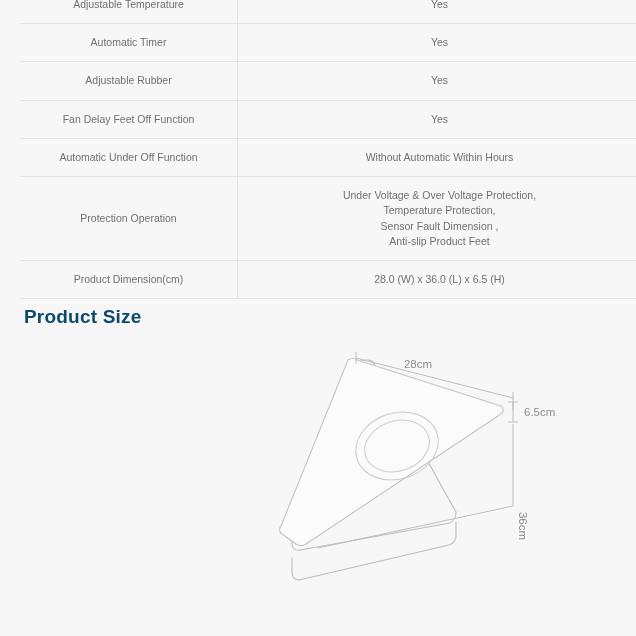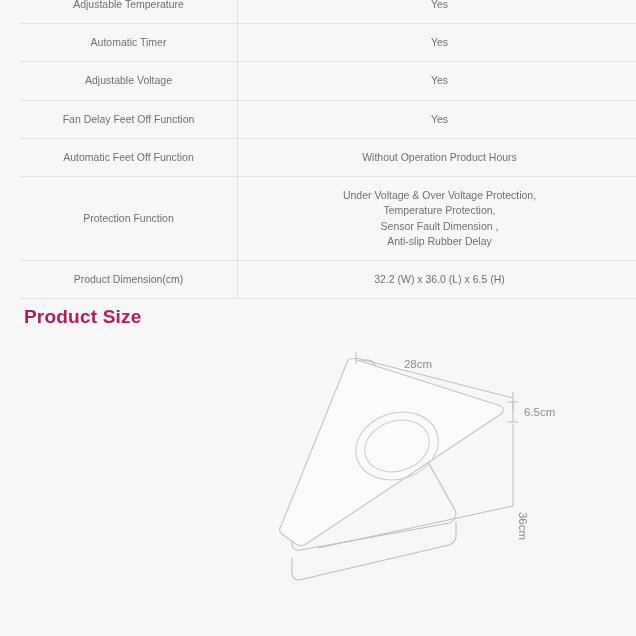--- a/index.html
+++ b/index.html
@@ -54,21 +54,21 @@
     display: block;
   }
 
   
   .section-title {
     position: absolute;
     left: 24px;
     top: 306px;
     font-size: 19px;
     font-weight: bold;
-    color: #be185d;
+    color: #0c4a6e;
     letter-spacing: .2px;
   }
 
   
   .illustration {
     position: absolute;
     left: 0;
     top: 336px;
     width: 636px;
     height: 290px;
@@ -98,54 +98,54 @@
       </tr>
 
       <tr>
         <td class="label-cell">Automatic Timer</td>
         <td class="value-cell">
           <span class="value-multi">Yes</span>
         </td>
       </tr>
 
       <tr>
-        <td class="label-cell">Adjustable Voltage</td>
+        <td class="label-cell">Adjustable Rubber</td>
         <td class="value-cell">
           <span class="value-multi">Yes</span>
         </td>
       </tr>
 
       <tr>
         <td class="label-cell">Fan Delay Feet Off Function</td>
         <td class="value-cell">
           <span class="value-multi">Yes</span>
         </td>
       </tr>
 
       <tr>
-        <td class="label-cell">Automatic Feet Off Function</td>
-        <td class="value-cell">
-          <span class="value-multi">Without Operation Product Hours</span>
-        </td>
-      </tr>
-
-      <tr>
-        <td class="label-cell">Protection Function</td>
+        <td class="label-cell">Automatic Under Off Function</td>
+        <td class="value-cell">
+          <span class="value-multi">Without Automatic Within Hours</span>
+        </td>
+      </tr>
+
+      <tr>
+        <td class="label-cell">Protection Operation</td>
         <td class="value-cell">
           <span class="value-multi">Under Voltage &amp; Over Voltage Protection,</span>
           <span class="value-multi">Temperature Protection,</span>
           <span class="value-multi">Sensor Fault Dimension ,</span>
-          <span class="value-multi">Anti-slip Rubber Delay</span>
+          <span class="value-multi">Anti-slip Product Feet</span>
         </td>
       </tr>
 
       <tr>
         <td class="label-cell">Product Dimension(cm)</td>
         <td class="value-cell">
-          <span class="value-multi">32.2 (W) x 36.0 (L) x 6.5 (H)</span>
+          <span class="value-multi">28.0 (W) x 36.0 (L) x 6.5 (H)</span>
         </td>
       </tr>
 
     </tbody>
   </table>
 
   <div class="section-title">Product Size</div>
 
   <div class="illustration">
     <svg width="636" height="290" viewBox="0 0 636 290" xmlns="http://www.w3.org/2000/svg">

